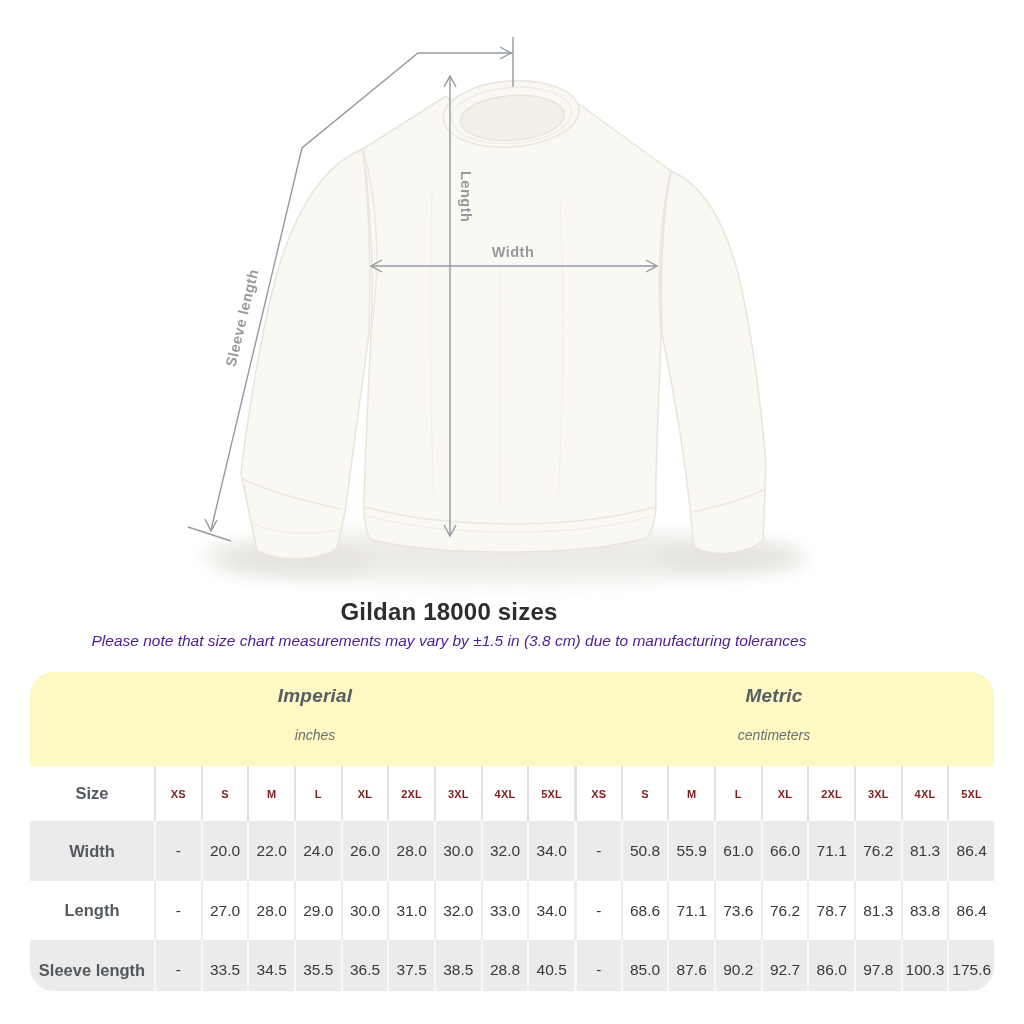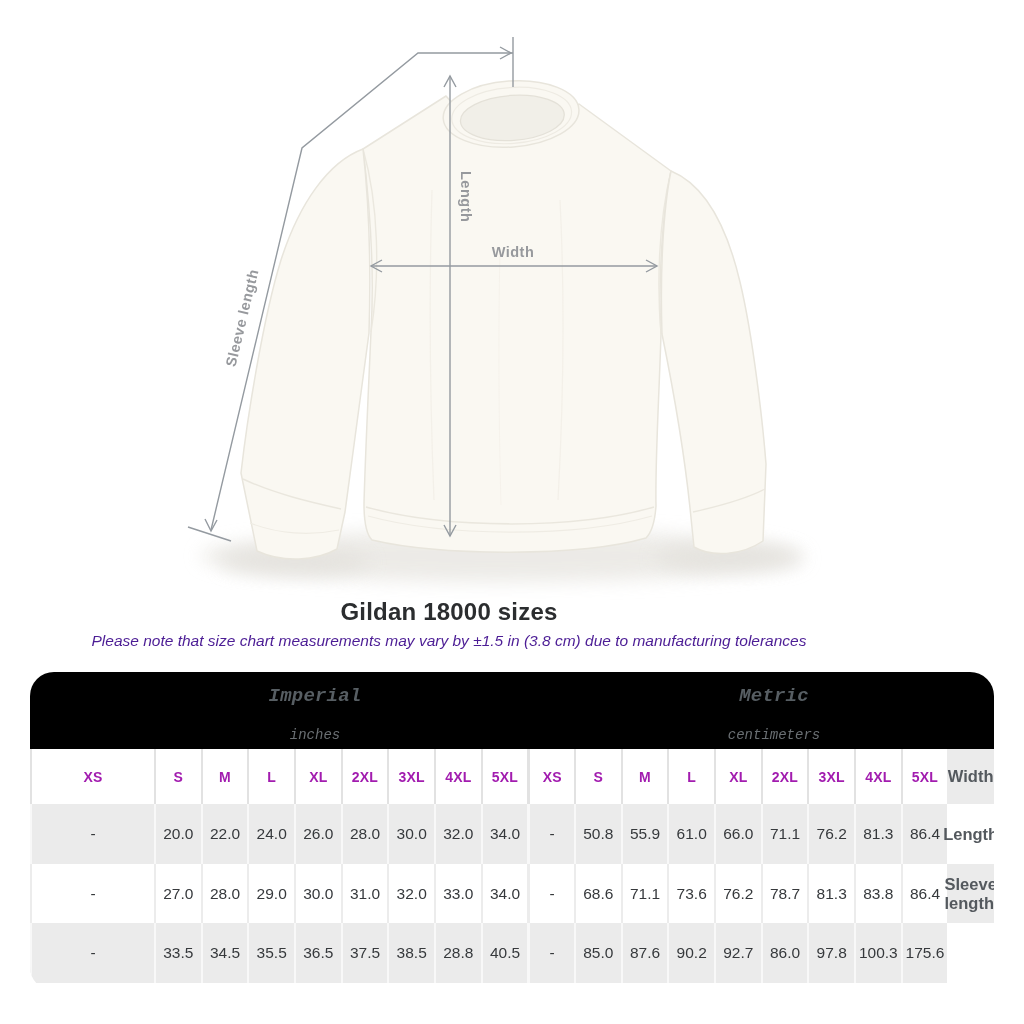--- a/index.html
+++ b/index.html
@@ -9,37 +9,37 @@
   .hero svg{display:block}
 
   
   .title-block{position:absolute;left:0;top:597px;width:898px;text-align:center;}
   .title-block h1{margin:0;font-size:24px;line-height:30px;font-weight:bold;color:#2b2d2f;letter-spacing:.2px;}
   .subtitle{margin-top:5px;font-size:15.5px;font-style:italic;color:#4c1d95;}
 
   
   .tbl{position:absolute;left:30px;top:672px;width:964px;height:319px;border-radius:24px;
        overflow:hidden;background:#fff;}
-  .band{position:relative;height:77px;background:#000000;font-family:Liberation Mono, monospace;}
+  .band{position:relative;height:94px;background:#fef9c3;}
   .unit{position:absolute;top:13px;transform:translateX(-50%);text-align:center;}
   .u-imp{left:285px}
   .u-met{left:744px}
   .unit-label{font-size:19px;font-weight:bold;font-style:italic;color:#575e63;letter-spacing:.2px;}
   .unit-sub{margin-top:20px;font-size:14px;font-style:italic;color:#6a6f73;}
 
   .grid{display:grid;grid-template-columns:124px repeat(18,1fr);
         grid-template-rows:55px 60px 59px 60px;}
   .c{display:flex;align-items:center;justify-content:center;min-width:0;}
   .hdr{background:#fff;--sep:#e2e2e2;}
   .rg{background:#ebebeb;--sep:#f8f8f8;}
   .rw{background:#ffffff;--sep:#ececec;}
   .sep{border-left:2px solid var(--sep);}
   .gsep{border-left-width:3px;}
   .lbl{font-weight:bold;font-size:16.5px;color:#54595e;}
-  .ch{font-weight:bold;font-size:14px;color:#a21caf;letter-spacing:.2px;}
+  .ch{font-weight:bold;font-size:11px;color:#7f1d1d;letter-spacing:.2px;}
   .val{font-size:15.5px;color:#36393c;}
 </style>
 </head>
 <body>
 
 <div class="page">
 
   <div class="hero">
     <svg width="1024" height="600" viewBox="0 0 1024 600">
       <defs>
@@ -148,20 +148,21 @@
         <div class="unit-sub">inches</div>
       </div>
       <div class="unit u-met">
         <div class="unit-label">Metric</div>
         <div class="unit-sub">centimeters</div>
       </div>
     </div>
 
     <div class="grid">
 
+      <div class="c hdr lbl">Size</div>
       <div class="c hdr ch sep">XS</div>
       <div class="c hdr ch sep">S</div>
       <div class="c hdr ch sep">M</div>
       <div class="c hdr ch sep">L</div>
       <div class="c hdr ch sep">XL</div>
       <div class="c hdr ch sep">2XL</div>
       <div class="c hdr ch sep">3XL</div>
       <div class="c hdr ch sep">4XL</div>
       <div class="c hdr ch sep">5XL</div>
       <div class="c hdr ch sep gsep">XS</div>

